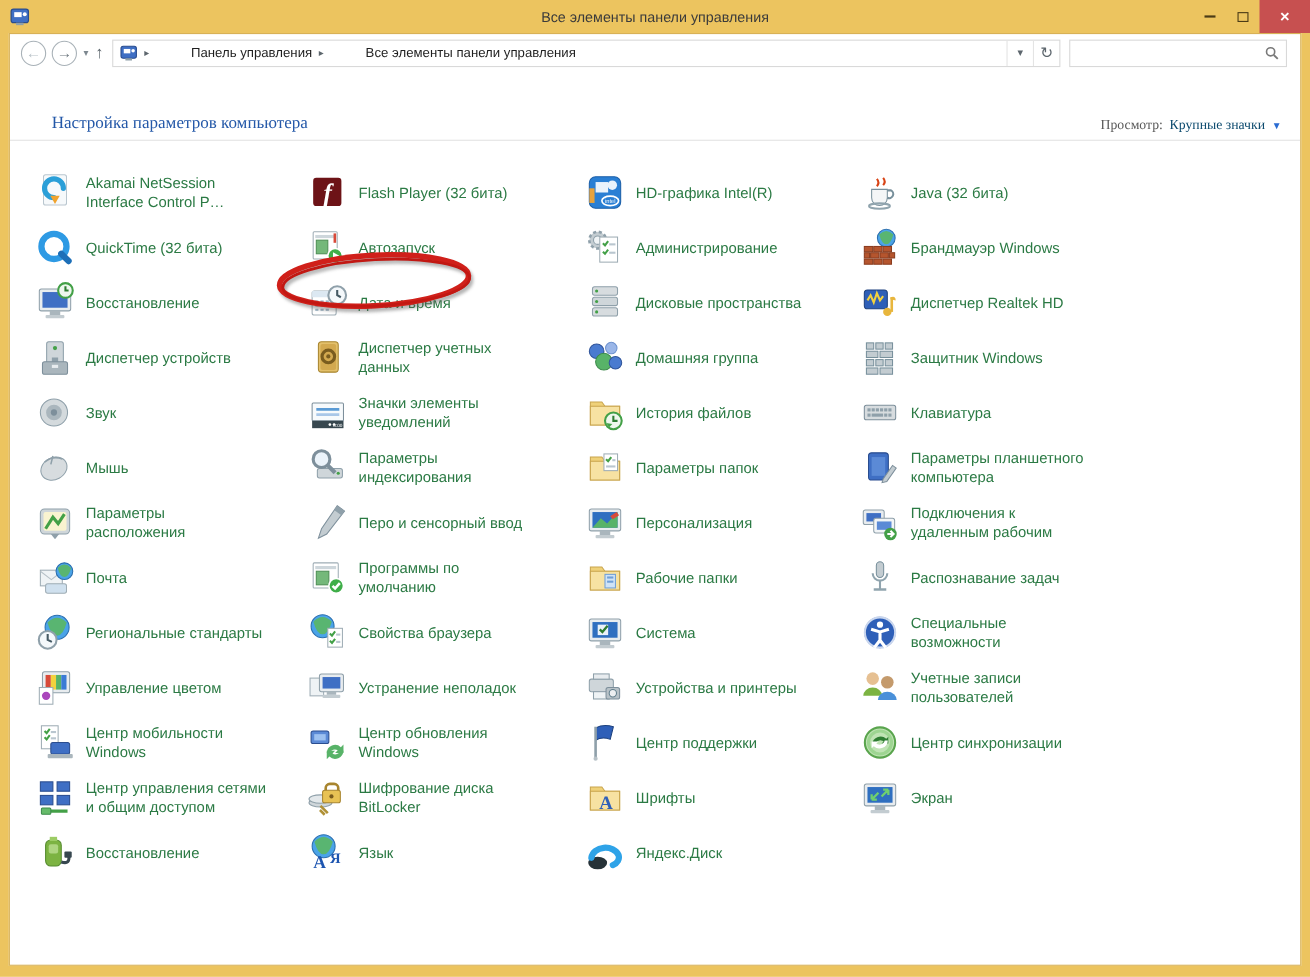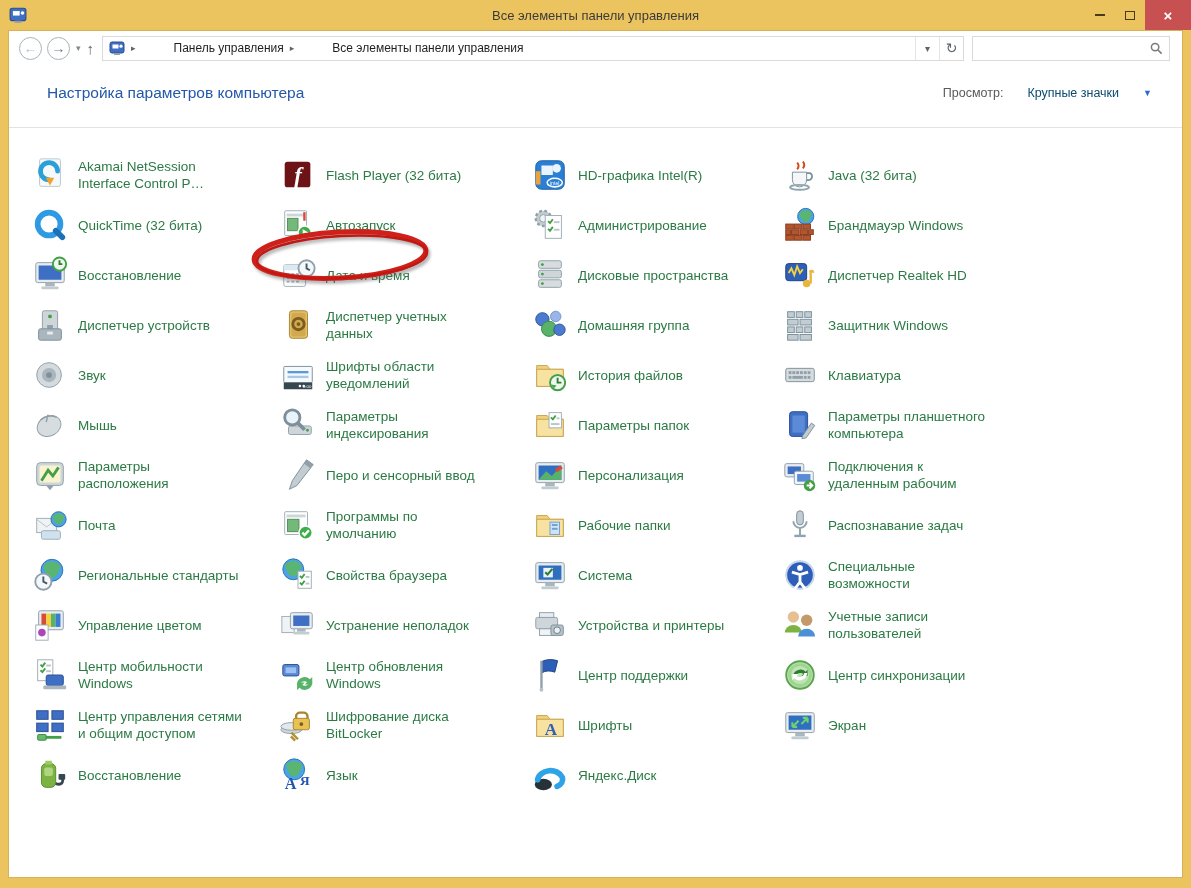--- a/index.html
+++ b/index.html
@@ -29,23 +29,23 @@
   .address { flex:1; display:flex; align-items:stretch; border:1px solid #d9d9d9; height:25px; background:#fff; margin-right:8px; }
   .address .crumb-area { flex:1; display:flex; align-items:center; padding:0 6px; gap:6px; }
   .crumb-sep { color:#5d666d; font-size:9px; }
   .crumb { color:#1f1f1f; white-space:nowrap;padding-left:32px; }
   .addr-seg { width:24px; display:flex; align-items:center; justify-content:center; color:#5d666d; border-left:1px solid #e4e4e4; font-size:10px; }
   .addr-seg.refresh { font-size:14px; }
   .searchbox { width:198px; border:1px solid #d9d9d9; height:25px; display:flex; align-items:center; padding:0 6px; }
   .searchbox input { border:none; outline:none; flex:1; font-size:12px; font-family:"Liberation Sans",sans-serif; min-width:0; }
 
   
-  .page-header { height:56px; display:flex; align-items:center; justify-content:space-between; padding:0 30px 0 38px; }
+  .page-header { height:56px; display:flex; align-items:flex-end; justify-content:space-between; padding:0 17px 0 38px;font-family:Liberation Serif, serif; }
   .page-title { font-size:15.5px; color:#2458a8; }
-  .view-by { font-size:12.5px; color:#595959; display:flex; align-items:center; gap:24px;margin-left:12px; }
+  .view-by { font-size:12.5px; color:#595959; display:flex; align-items:center; gap:6px;margin-left:12px; }
   .view-link { color:#0c4a6e; cursor:pointer; }
   .view-caret { color:#2a6bd2; font-size:9px; }
   .divider { border-top:1px solid #e3e3e3; margin-top:6px; }
 
   
   .grid { display:grid; grid-template-columns:248px 252px 250px 250px; grid-auto-rows:50px; padding:22px 0 0 22px; align-items:center; }
   .item { display:flex; align-items:center; gap:9px; cursor:pointer; }
   .item .ic { width:38px; height:38px; flex:0 0 38px; display:flex; align-items:center; justify-content:center; }
   .item .lbl { font-size:13.5px; line-height:17px; color:#2b7a44; white-space:pre-line; max-width:185px; }
 
@@ -357,21 +357,21 @@
           <svg viewBox="0 0 40 40" width="38" height="38" aria-hidden="true">
             <rect x="5" y="11" width="30" height="17" rx="1" fill="#f7fafc" stroke="#7d8f9b"></rect>
             <line x1="9" y1="17" x2="31" y2="17" stroke="#5b9bd5" stroke-width="2.5"></line>
             <line x1="9" y1="22" x2="31" y2="22" stroke="#a9c7e8" stroke-width="2.5"></line>
             <rect x="5" y="28" width="30" height="7" fill="#37474f"></rect>
             <circle cx="22" cy="31.5" r="1.3" fill="#fff"></circle>
             <circle cx="26" cy="31.5" r="1.3" fill="#fff"></circle>
             <text x="34" y="33.5" font-size="4.5" fill="#fff" text-anchor="end">0:00</text>
           </svg>
         </span>
-        <span class="lbl">Шрифты области
+        <span class="lbl">Значки элементы
 уведомлений</span>
       </div>
       <div class="item">
         <span class="ic">
           <svg viewBox="0 0 40 40" width="38" height="38" aria-hidden="true">
             <path d="M6 10h11l3 4h14v18H6z" fill="#efd179" stroke="#c9a54e"></path>
             <path d="M6 14h28v18H6z" fill="#f7e2a2" stroke="#c9a54e"></path>
             <circle cx="28" cy="28" r="8" fill="#eef7ee" stroke="#43a047" stroke-width="2"></circle>
             <path d="M28 23v5h4" stroke="#2e7d32" stroke-width="2" fill="none"></path>
             <path d="M21 30l3 4 3-3" fill="#43a047"></path>

